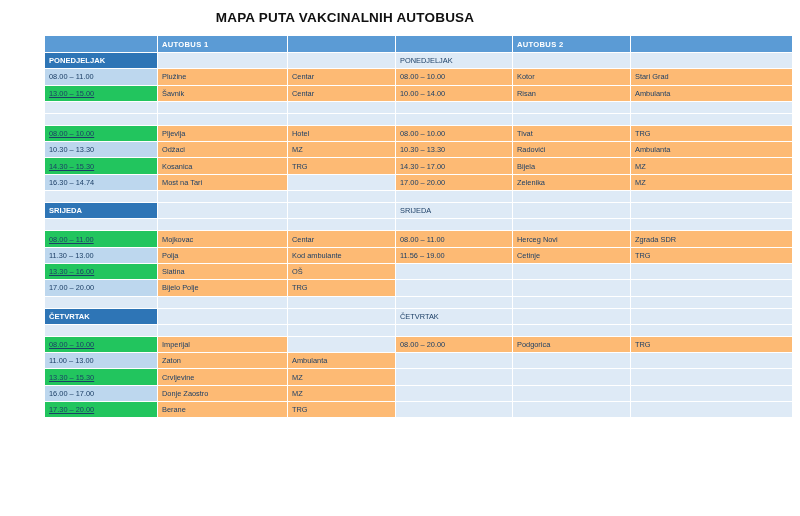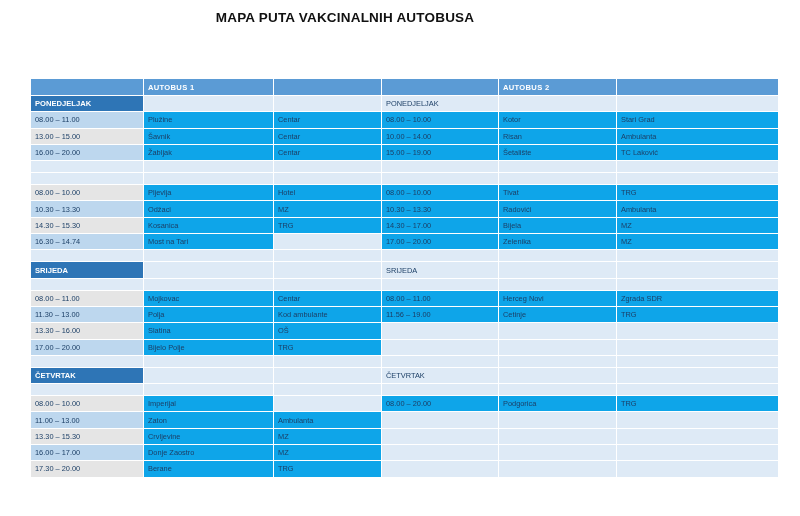--- a/index.html
+++ b/index.html
@@ -22,22 +22,21 @@
   .title {
     text-align: center;
     font-size: 13.5px;
     font-weight: bold;
     color: #111111;
     letter-spacing: 0.2px;
     padding-top: 10px;
     padding-bottom: 10px;
   }
   .table-wrap {
-    padding: 0 26px 0 30px;
-    margin-top: 43px;
+    padding: 0 26px 0 44px;
   }
   table.sched {
     border-collapse: collapse;
     width: 748px;
     table-layout: fixed;
   }
   table.sched col.c0 { width: 113px; }
   table.sched col.c1 { width: 130px; }
   table.sched col.c2 { width: 108px; }
   table.sched col.c3 { width: 117px; }
@@ -77,24 +76,25 @@
     background: #deeaf6;
     color: #1c3f66;
     font-weight: normal;
   }
   
   td.time {
     background: #bdd7ee;
     color: #1c3f66;
   }
   td.time.alt {
-    background: #e5e5e5;
+    background: #22c55e;
+    text-decoration: underline;
   }
   td.body {
-    background: #0ea5e9;
+    background: #fdba74;
   }
   td.empty {
     background: #deeaf6;
   }
   tr.spacer td {
     height: 11px;
     background: #deeaf6;
   }
   tr.spacer td.spacer-left {
     background: #deeaf6;
@@ -143,28 +143,20 @@
             <td class="body">Stari Grad</td>
           </tr>
           <tr>
             <td class="time alt">13.00 – 15.00</td>
             <td class="body">Šavnik</td>
             <td class="body">Centar</td>
             <td class="body">10.00 – 14.00</td>
             <td class="body">Risan</td>
             <td class="body">Ambulanta</td>
           </tr>
-          <tr>
-            <td class="time">16.00 – 20.00</td>
-            <td class="body">Žabljak</td>
-            <td class="body">Centar</td>
-            <td class="body">15.00 – 19.00</td>
-            <td class="body">Šetalište</td>
-            <td class="body">TC Laković</td>
-          </tr>
           <tr class="spacer">
             <td class="spacer-left"></td>
             <td class="spacer-left"></td>
             <td class="spacer-left"></td>
             <td class="spacer-left"></td>
             <td class="spacer-left"></td>
             <td class="spacer-left"></td>
           </tr>
           <tr class="spacer">
             <td class="spacer-left"></td>

